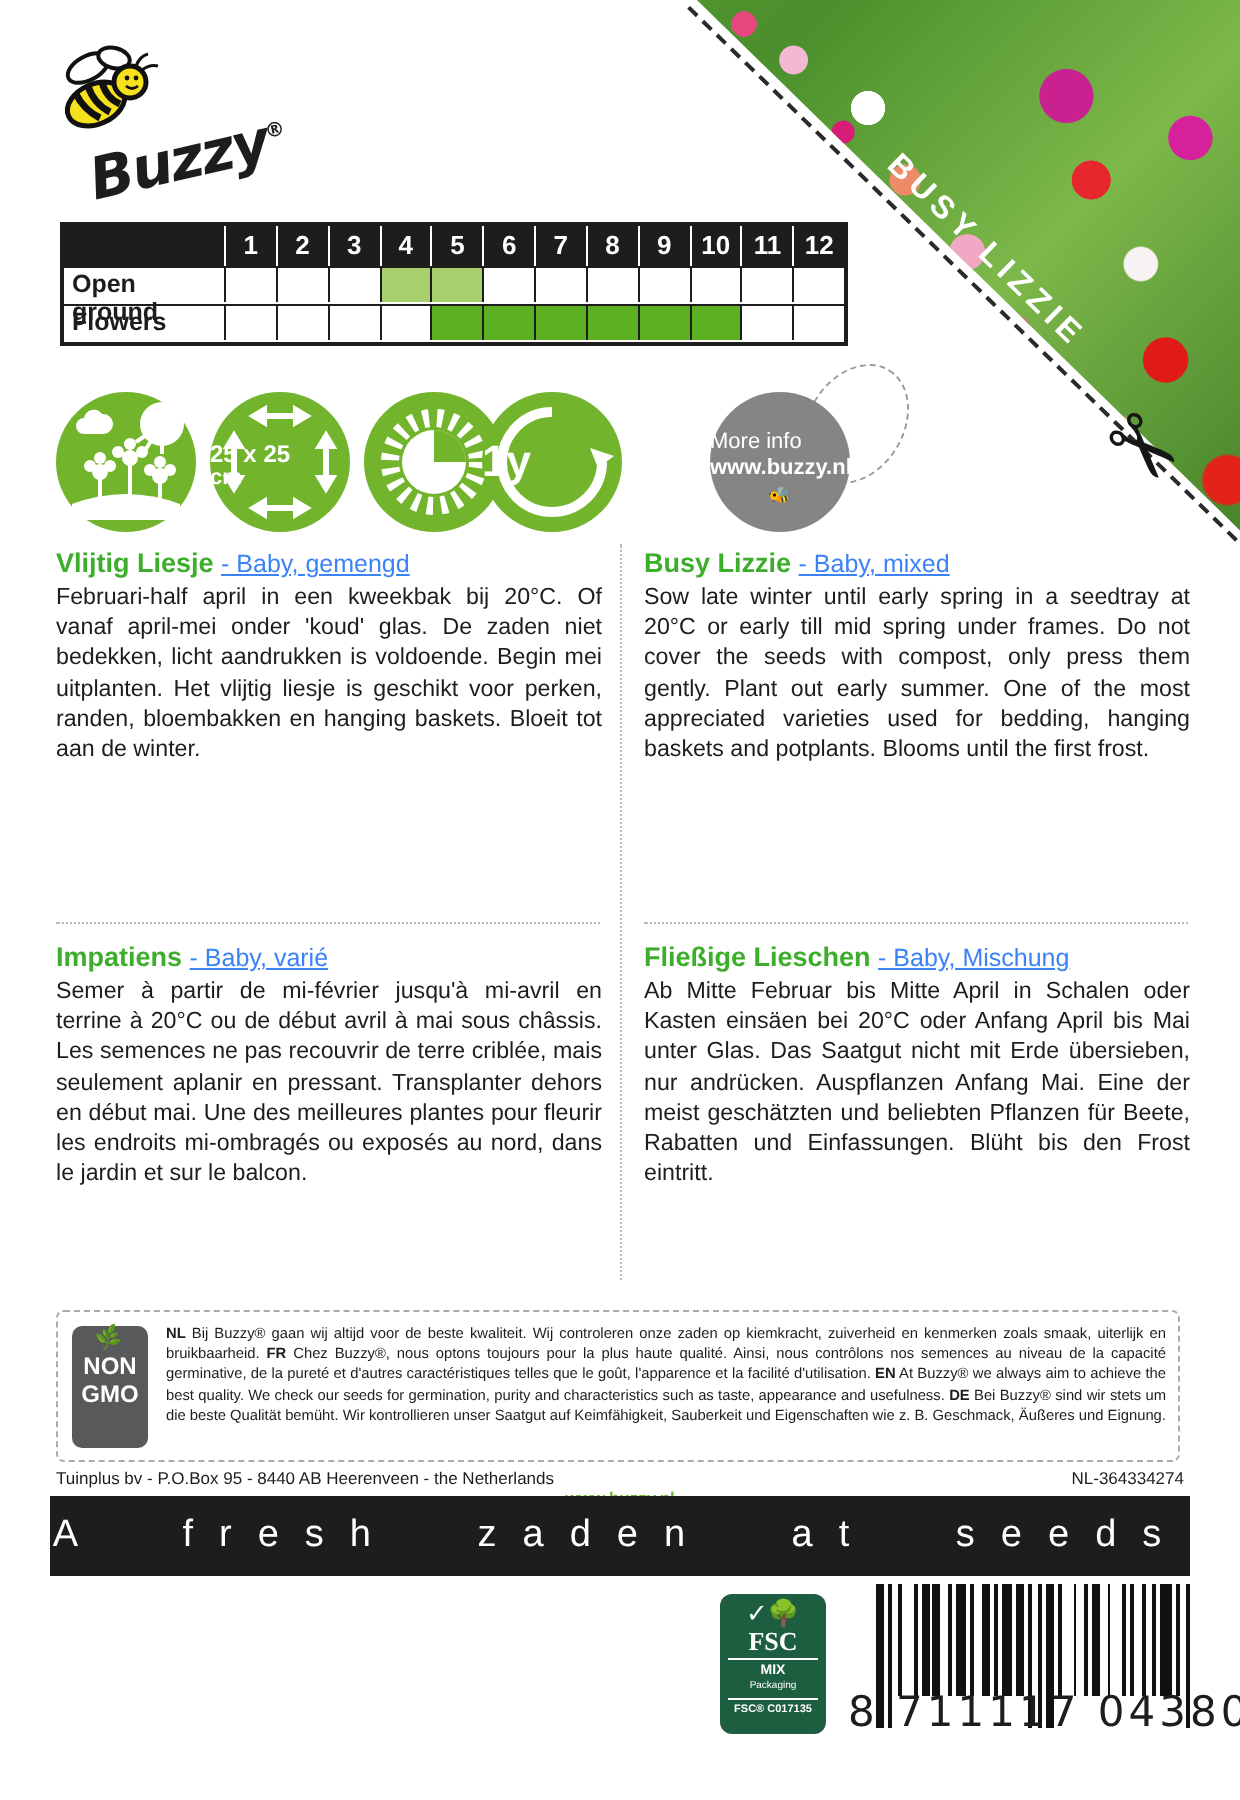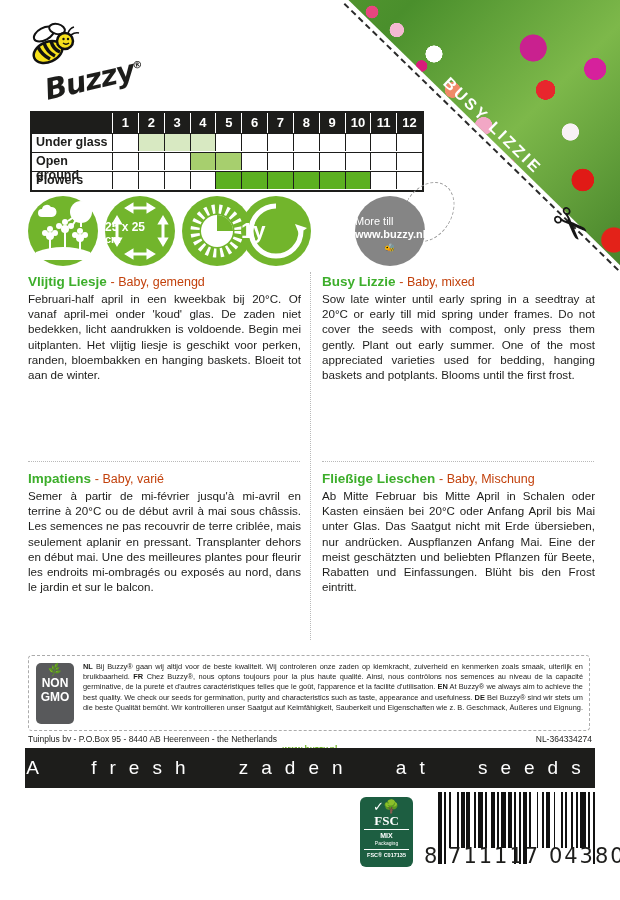--- a/index.html
+++ b/index.html
@@ -64,21 +64,21 @@
   .moreinfo-l2{top:32px;font-size:11px;}
   .bee-mini{position:absolute;left:0;top:47px;width:100%;text-align:center;font-size:9px;}
 
   
   .v-divider{position:absolute;left:310px;top:272px;height:368px;border-left:1.5px dotted #b9b9b9;}
   .h-divider{position:absolute;top:461px;border-top:1.5px dotted #b9b9b9;height:0;}
   .h-divider.l{left:28px;width:272px;} .h-divider.r{left:322px;width:272px;}
   .sect{position:absolute;width:273px;}
   .sect h3{margin:0 0 2px 0;font-size:13.5px;}
   .sect h3 .t{color:#3dae2b;}
-  .sect h3 .s{color:#c2410c;font-weight:normal;font-size:12.5px;}
+  .sect h3 .s{color:#3b82f6;font-weight:normal;font-size:12.5px;text-decoration:underline;}
   .sect p{margin:0;font-size:11.6px;line-height:15.2px;text-align:justify;}
   .s-nl{left:28px;top:274px;} .s-en{left:322px;top:274px;}
   .s-fr{left:28px;top:471px;} .s-de{left:322px;top:471px;}
 
   
   .qbox{position:absolute;left:28px;top:655px;width:562px;height:76px;
     border:1px dashed #ababab;border-radius:4px;box-sizing:border-box;}
   .nongmo{position:absolute;left:7px;top:7px;width:38px;height:61px;background:#58595b;
     border-radius:5px;color:#fff;text-align:center;font-weight:bold;font-size:12px;
     line-height:14px;padding-top:1px;box-sizing:border-box;}
@@ -146,35 +146,20 @@
         <div class="chc">3</div>
         <div class="chc">4</div>
         <div class="chc">5</div>
         <div class="chc">6</div>
         <div class="chc">7</div>
         <div class="chc">8</div>
         <div class="chc">9</div>
         <div class="chc">10</div>
         <div class="chc">11</div>
         <div class="chc">12</div>
-      </div>
-    <div class="cal-row">
-      <div class="cal-label">Under glass</div>
-    <div class="cc"></div>
-        <div class="cc light"></div>
-        <div class="cc light"></div>
-        <div class="cc light"></div>
-        <div class="cc"></div>
-        <div class="cc"></div>
-        <div class="cc"></div>
-        <div class="cc"></div>
-        <div class="cc"></div>
-        <div class="cc"></div>
-        <div class="cc"></div>
-        <div class="cc"></div>
       </div>
     <div class="cal-row">
       <div class="cal-label">Open ground</div>
     <div class="cc"></div>
         <div class="cc"></div>
         <div class="cc"></div>
         <div class="cc medium"></div>
         <div class="cc medium"></div>
         <div class="cc"></div>
         <div class="cc"></div>
@@ -259,21 +244,21 @@
   <div class="badge green" style="left:241px">
     <svg width="70" height="70" viewBox="0 0 70 70">
       <path d="M35 10 a25 25 0 1 0 25 25" fill="none" stroke="#fff" stroke-width="5"></path>
       <path d="M58 38 l8 -6 l-12 -4 z" fill="#fff"></path>
     </svg>
     <div class="txt" style="top:22px;font-size:22px">1y</div>
   </div>
 
   <div class="flight"></div>
   <div class="badge gray" style="left:355px">
-    <div class="txt moreinfo-l1">More till</div>
+    <div class="txt moreinfo-l1">More info</div>
     <div class="txt moreinfo-l2">www.buzzy.nl</div>
     <div class="bee-mini">🐝</div>
   </div>
 
   <div class="v-divider"></div>
   <div class="h-divider l"></div>
   <div class="h-divider r"></div>
 
   <div class="sect s-nl">
     <h3><span class="t">Vlijtig Liesje</span> <span class="s">- Baby, gemengd</span></h3>

